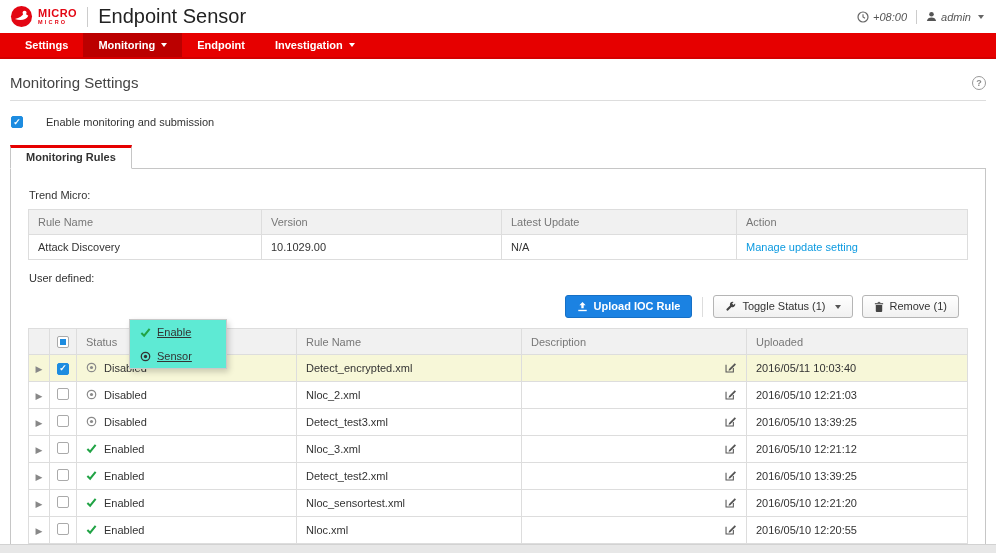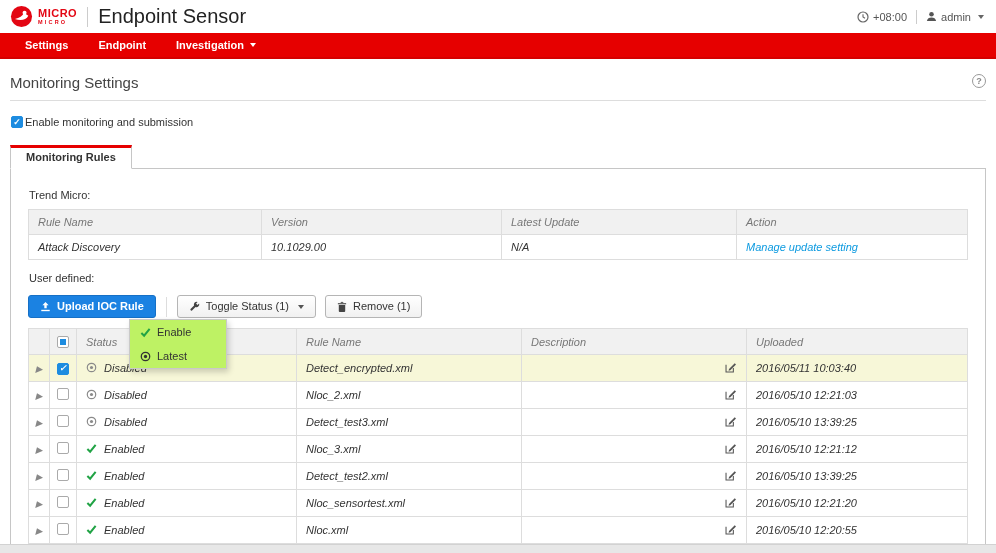--- a/index.html
+++ b/index.html
@@ -11,70 +11,70 @@
 
   
   .top-header { height:33px; display:flex; align-items:center; justify-content:space-between; padding:0 12px 0 10px; background:#fff; }
   .brand { display:flex; align-items:center; }
   .logo-svg { display:block; }
   .brand-text { margin-left:5px; line-height:1; }
   .brand-trend { color:#e30613; font-weight:bold; font-size:11px; letter-spacing:.5px; }
   .brand-micro { color:#e30613; font-size:5.5px; font-weight:bold; letter-spacing:2.2px; margin-top:1px; }
   .vdiv { width:1px; height:20px; background:#ccc; margin:0 10px; }
   .app-title { font-size:20px; color:#222; }
-  .header-right { display:flex; align-items:center; font-size:11px; color:#555; }
+  .header-right { display:flex; align-items:center; font-size:11px; color:#555;font-style:italic; }
   .header-right .vdiv { height:14px; margin:0 9px; }
   .hr-item { display:flex; align-items:center; gap:4px; }
   .caret-down { width:0; height:0; border-left:3.5px solid transparent; border-right:3.5px solid transparent; border-top:4px solid #666; display:inline-block; margin-left:3px; }
 
   
   .navbar { background:#e60000; height:26px; display:flex; padding-left:10px; border-bottom:2px solid #d40000; }
   .nav-item { color:#fff; font-size:11px; font-weight:bold; padding:0 15px; display:flex; align-items:center; cursor:pointer; }
   .nav-item.active { background:#bb0000; }
   .nav-caret { width:0; height:0; border-left:3.5px solid transparent; border-right:3.5px solid transparent; border-top:4px solid #fff; margin-left:6px; }
 
   
   .content { padding:0 10px; }
-  .title-row { display:flex; justify-content:space-between; align-items:flex-start; margin-top:15px; }
+  .title-row { display:flex; justify-content:space-between; align-items:center; margin-top:15px; }
   .page-title { font-size:15px; font-weight:normal; color:#444; margin:0; }
   .help-icon { width:14px; height:14px; border:1.5px solid #999; border-radius:50%; color:#888; font-size:9px; font-weight:bold; display:flex; align-items:center; justify-content:center; cursor:pointer; }
   .title-hr { border:none; border-top:1px solid #ddd; margin:9px 0 0 0; }
 
-  .enable-row { display:flex; align-items:center; gap:2px; margin:15px 0 0 1px; font-size:11px; color:#333; }
+  .enable-row { display:flex; align-items:center; gap:23px; margin:15px 0 0 1px; font-size:11px; color:#333; }
 
   .checkbox { width:12px; height:12px; border:1px solid #aaa; border-radius:2px; background:#fff; display:inline-flex; align-items:center; justify-content:center; flex:0 0 auto; cursor:pointer; }
   .checkbox.checked { background:#1d8ce0; border-color:#1d8ce0; }
   .checkbox.checked::after { content:"✓"; color:#fff; font-size:9px; line-height:1; font-weight:bold; }
   .checkbox.indeterminate::after { content:""; width:6px; height:6px; background:#1d8ce0; display:block; }
 
   
   .tabs { display:flex; margin-top:17px; }
   .tab { font-size:11px; color:#333; padding:5px 15px 5px; background:#e9e9e9; border:1px solid #c6c6c6; margin-right:3px; cursor:pointer; position:relative;text-align:center; }
   .tab.active { background:#fff; font-weight:bold; border-top:3px solid #e60000; border-bottom:1px solid #fff; margin-bottom:-1px; padding-top:3px; z-index:2; }
 
   
   .panel { border:1px solid #c6c6c6; padding:14px 17px 16px; min-height:392px; position:relative; background:#fff; }
   .section-label { font-size:11px; color:#333; margin:12px 0 8px 1px; }
   .section-label.first { margin-top:6px; }
 
-  table { width:100%; border-collapse:collapse; font-size:11px; table-layout:fixed;font-style:italic; }
+  table { width:100%; border-collapse:collapse; font-size:11px; table-layout:fixed; }
   th { background:#f1f1f1; color:#777; font-weight:normal; text-align:left; padding:6px 9px; border:1px solid #ddd; }
   td { color:#333; padding:6px 9px; border:1px solid #ddd; background:#fff; overflow:hidden; white-space:nowrap; }
   a.link { color:#0c9ae0; text-decoration:none; cursor:pointer; }
 
   
-  .toolbar { display:flex; align-items:center; margin:11px 0 10px; position:relative; }
+  .toolbar { display:flex; align-items:center; margin:11px 0 10px; position:relative;justify-content:flex-end; }
   .btn { font-size:11px; border-radius:3px; display:inline-flex; align-items:center; gap:6px; cursor:pointer; padding:4px 11px; line-height:13px; }
   .btn-primary { background:#1b82e2; border:1px solid #1670c6; color:#fff; font-weight:bold; }
   .btn-secondary { background:linear-gradient(#ffffff,#f1f1f1); border:1px solid #b5b5b5; color:#333; margin-right:9px; }
   .toolbar-div { width:1px; height:20px; background:#ddd; margin:0 10px; }
   .btn .caret-down { border-top-color:#555; }
 
   
-  .dropdown { position:absolute; top:24px; left:101px; width:98px; background:#bef264; border:1px solid #c9c9c9; box-shadow:2px 3px 6px rgba(0,0,0,.18); z-index:20; }
+  .dropdown { position:absolute; top:24px; left:101px; width:98px; background:#5eead4; border:1px solid #c9c9c9; box-shadow:2px 3px 6px rgba(0,0,0,.18); z-index:20;text-decoration:underline; }
   .dropdown .menu-item { display:flex; align-items:center; gap:6px; padding:6px 10px; font-size:11px; color:#333; cursor:pointer; }
 
   
   .user-table td.center, .user-table th.center { text-align:center; padding:6px 2px; }
   .expand-arrow { color:#888; font-size:9px; cursor:pointer; }
   tr.selected td { background:#f7f7d8; }
   .status-cell { display:flex; align-items:center; gap:7px; }
   .desc-cell { position:relative; }
   .edit-icon { float:right; cursor:pointer; display:inline-flex; }
   .icon-svg { display:block; }
@@ -121,20 +121,24 @@
       </span>
       <span>admin</span>
       <span class="caret-down"></span>
     </span>
   </div>
 </div>
 
 <div class="navbar">
   <div class="nav-item">
     <span>Settings</span>
+  </div>
+  <div class="nav-item active">
+    <span>Monitoring</span>
+    <span class="nav-caret"></span>
   </div>
   <div class="nav-item">
     <span>Endpoint</span>
   </div>
   <div class="nav-item">
     <span>Investigation</span>
     <span class="nav-caret"></span>
   </div>
 </div>
 
@@ -224,21 +228,21 @@
           </span>
           <span>Enable</span>
         </div>
         <div class="menu-item">
           <span>
             <svg class="icon-svg" width="11" height="11" viewBox="0 0 12 12">
                 <circle cx="6" cy="6" r="4.6" fill="none" stroke="#333" stroke-width="1.4"></circle>
                 <circle cx="6" cy="6" r="1.8" fill="#333"></circle>
               </svg>
           </span>
-          <span>Latest</span>
+          <span>Sensor</span>
         </div>
       </div>
     </div>
 
     <table class="user-table">
       <colgroup>
           <col style="width:21px">
           <col style="width:27px">
           <col style="width:220px">
           <col style="width:225px">

